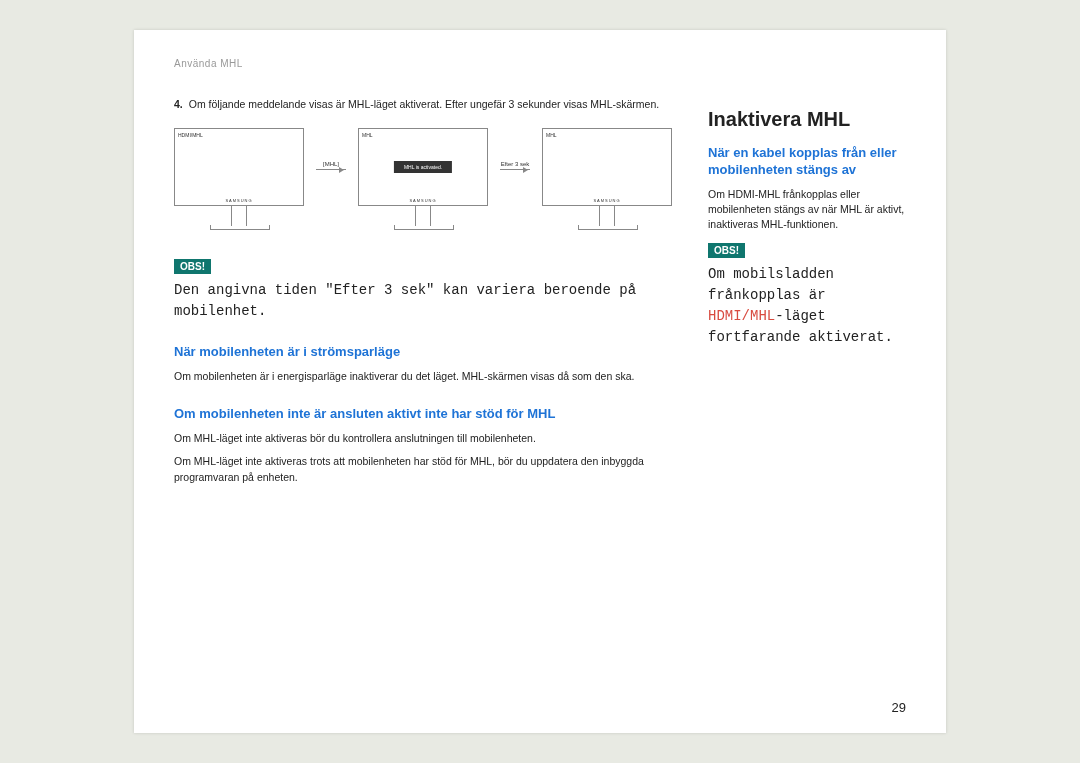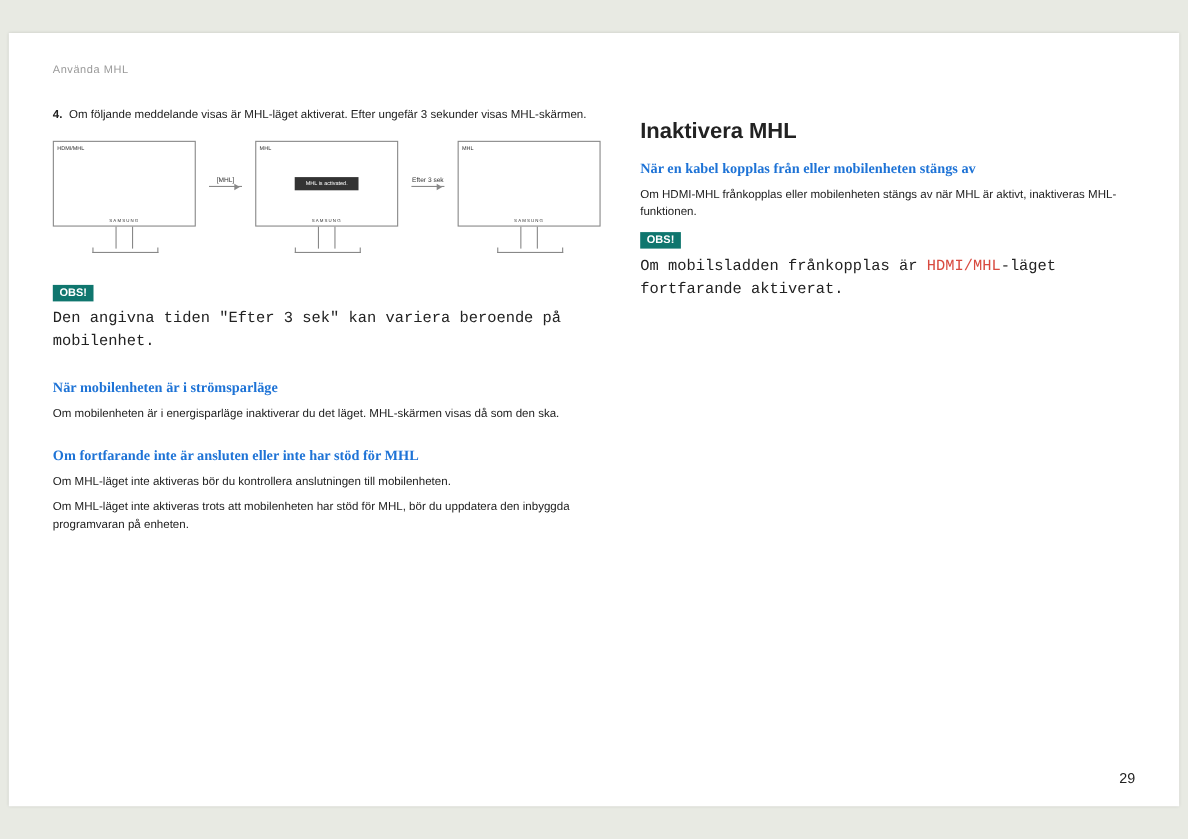--- a/index.html
+++ b/index.html
@@ -8,21 +8,21 @@
     font-family: Verdana, Arial, sans-serif;
     width: 1080px;
     height: 763px;
     overflow: hidden;
     display: flex;
     align-items: center;
     justify-content: center;
   }
   .page {
     background: #ffffff;
-    width: 1064px;
+    width: 812px;
     height: 703px;
     box-shadow: 0 0 3px rgba(0,0,0,0.15);
     padding: 28px 40px 22px 40px;
     position: relative;
     display: flex;
     gap: 36px;
   }
   .col { flex: 1; }
   .breadcrumb {
     font-size: 10px;
@@ -125,21 +125,20 @@
     line-height: 1.5;
     font-family: Liberation Mono, monospace;
   }
   .fine .red { color: #d84a3f; }
   .h2 {
     font-size: 13px;
     font-weight: bold;
     color: #1e73d6;
     margin: 22px 0 8px 0;
     line-height: 1.3;
-    font-family: Liberation Serif, serif;
   }
   .body {
     font-size: 10.5px;
     color: #222;
     line-height: 1.45;
     margin-bottom: 8px;
   }
   .h1 {
     font-size: 20px;
     font-weight: bold;
@@ -199,21 +198,21 @@
         <div class="stand"></div>
       </div>
     </div>
 
     <div class="obs-badge">OBS!</div>
     <div class="fine">Den angivna tiden "Efter 3 sek" kan variera beroende på mobilenhet.</div>
 
     <div class="h2">När mobilenheten är i strömsparläge</div>
     <div class="body">Om mobilenheten är i energisparläge inaktiverar du det läget. MHL-skärmen visas då som den ska.</div>
 
-    <div class="h2">Om fortfarande inte är ansluten eller inte har stöd för MHL</div>
+    <div class="h2">Om mobilenheten inte är ansluten aktivt inte har stöd för MHL</div>
     <div class="body">Om MHL-läget inte aktiveras bör du kontrollera anslutningen till mobilenheten.</div>
     <div class="body">Om MHL-läget inte aktiveras trots att mobilenheten har stöd för MHL, bör du uppdatera den inbyggda programvaran på enheten.</div>
   </div>
 
   <div class="col">
     <div style="height:50px"></div>
     <div class="h1">Inaktivera MHL</div>
     <div class="h2" style="margin-top:10px">När en kabel kopplas från eller mobilenheten stängs av</div>
     <div class="body">Om HDMI-MHL frånkopplas eller mobilenheten stängs av när MHL är aktivt, inaktiveras MHL-funktionen.</div>
     <div class="obs-badge">OBS!</div>

